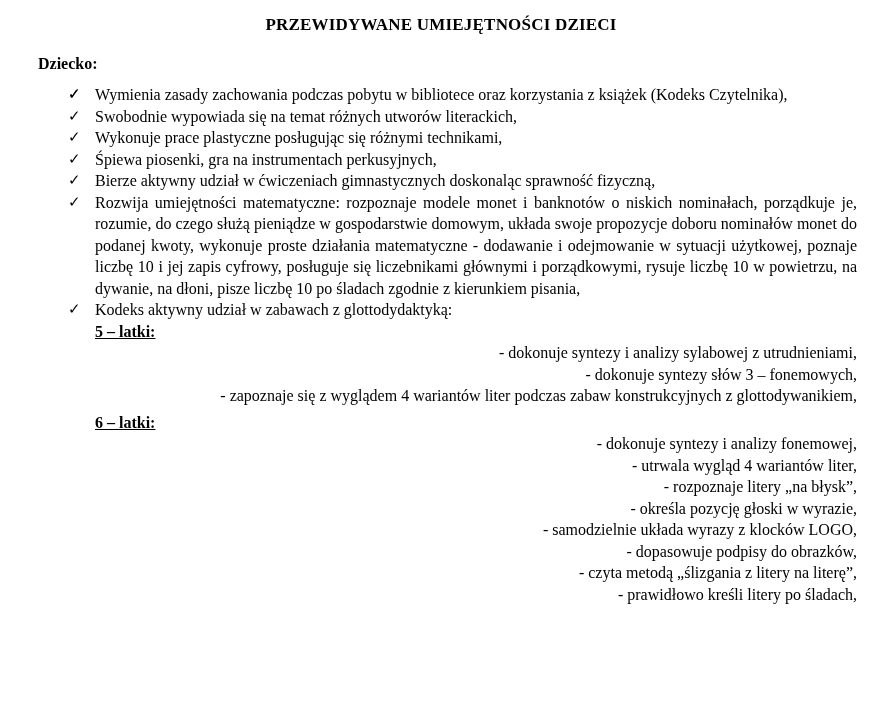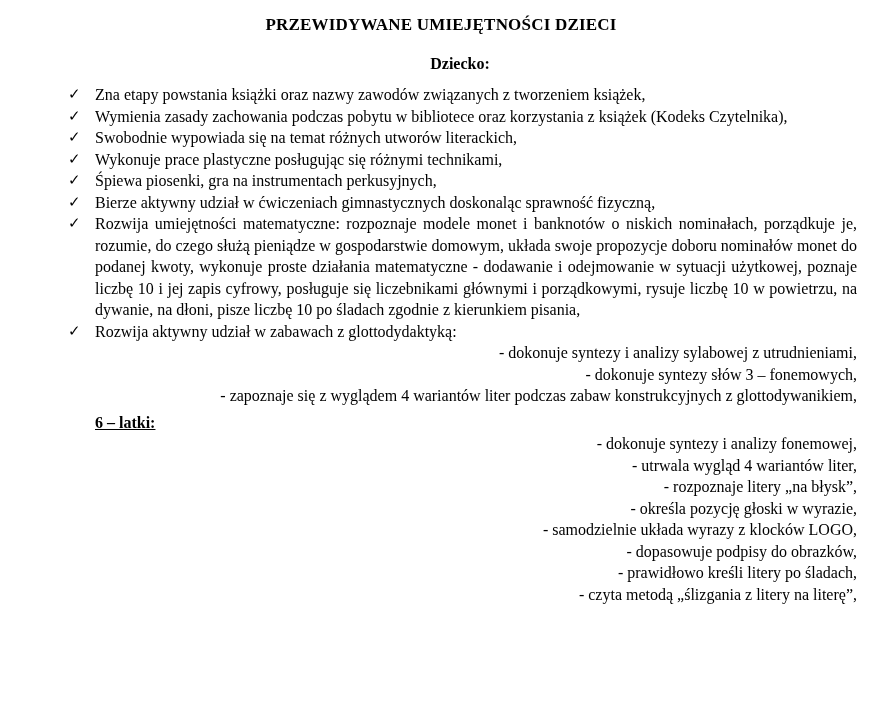--- a/index.html
+++ b/index.html
@@ -23,21 +23,20 @@
   .doc-title {
     margin: 0 0 17px 0;
     text-align: center;
     font-weight: bold;
     font-size: 17px;
     letter-spacing: 0.2px;
   }
   .doc-heading {
     font-weight: bold;
     margin: 0 0 10px 38px;
-    text-align: center;
   }
   .bullet-list {
     margin: 0;
   }
   .bullet {
     position: relative;
     margin-left: 95px;
     margin-right: 25px;
     text-align: justify;
   }
@@ -68,21 +67,20 @@
 <div class="page">
 
   <h1 class="doc-title">PRZEWIDYWANE UMIEJĘTNOŚCI DZIECI</h1>
 
   <div class="doc-heading">Dziecko:</div>
 
   <div class="bullet-list">
 
     <div class="bullet">
       <span class="check">✓</span>
-      <span>Zna etapy powstania książki oraz nazwy zawodów związanych z tworzeniem książek,</span>
     </div>
 
     <div class="bullet">
       <span class="check">✓</span>
       <span>Wymienia zasady zachowania podczas pobytu w bibliotece oraz korzystania z książek (Kodeks Czytelnika),</span>
     </div>
 
     <div class="bullet">
       <span class="check">✓</span>
       <span>Swobodnie wypowiada się na temat różnych utworów literackich,</span>
@@ -103,36 +101,37 @@
       <span>Bierze aktywny udział w ćwiczeniach gimnastycznych doskonaląc sprawność fizyczną,</span>
     </div>
 
     <div class="bullet">
       <span class="check">✓</span>
       <span>Rozwija umiejętności matematyczne: rozpoznaje modele monet i banknotów o niskich nominałach, porządkuje je, rozumie, do czego służą pieniądze w gospodarstwie domowym, układa swoje propozycje doboru nominałów monet do podanej kwoty, wykonuje proste działania matematyczne - dodawanie i odejmowanie w sytuacji użytkowej, poznaje liczbę 10 i jej zapis cyfrowy, posługuje się liczebnikami głównymi i porządkowymi, rysuje liczbę 10 w powietrzu, na dywanie, na dłoni, pisze liczbę 10 po śladach zgodnie z kierunkiem pisania,</span>
     </div>
 
     <div class="bullet">
       <span class="check">✓</span>
-      <span>Rozwija aktywny udział w zabawach z glottodydaktyką:</span>
+      <span>Kodeks aktywny udział w zabawach z glottodydaktyką:</span>
     </div>
 
   </div>
 
   <div class="sub-block">
 
+    <div class="sub-heading">5 – latki:</div>
     <div class="sub-item">- dokonuje syntezy i analizy sylabowej z utrudnieniami,</div>
     <div class="sub-item">- dokonuje syntezy słów 3 – fonemowych,</div>
     <div class="sub-item">- zapoznaje się z wyglądem 4 wariantów liter podczas zabaw konstrukcyjnych z glottodywanikiem,</div>
 
     <div class="sub-heading sub-gap">6 – latki:</div>
     <div class="sub-item">- dokonuje syntezy i analizy fonemowej,</div>
     <div class="sub-item">- utrwala wygląd 4 wariantów liter,</div>
     <div class="sub-item">- rozpoznaje litery „na błysk”,</div>
     <div class="sub-item">- określa pozycję głoski w wyrazie,</div>
     <div class="sub-item">- samodzielnie układa wyrazy z klocków LOGO,</div>
     <div class="sub-item">- dopasowuje podpisy do obrazków,</div>
+    <div class="sub-item">- czyta metodą „ślizgania z litery na literę”,</div>
     <div class="sub-item">- prawidłowo kreśli litery po śladach,</div>
-    <div class="sub-item">- czyta metodą „ślizgania z litery na literę”,</div>
 
   </div>
 
 </div>
 
 </body></html>

